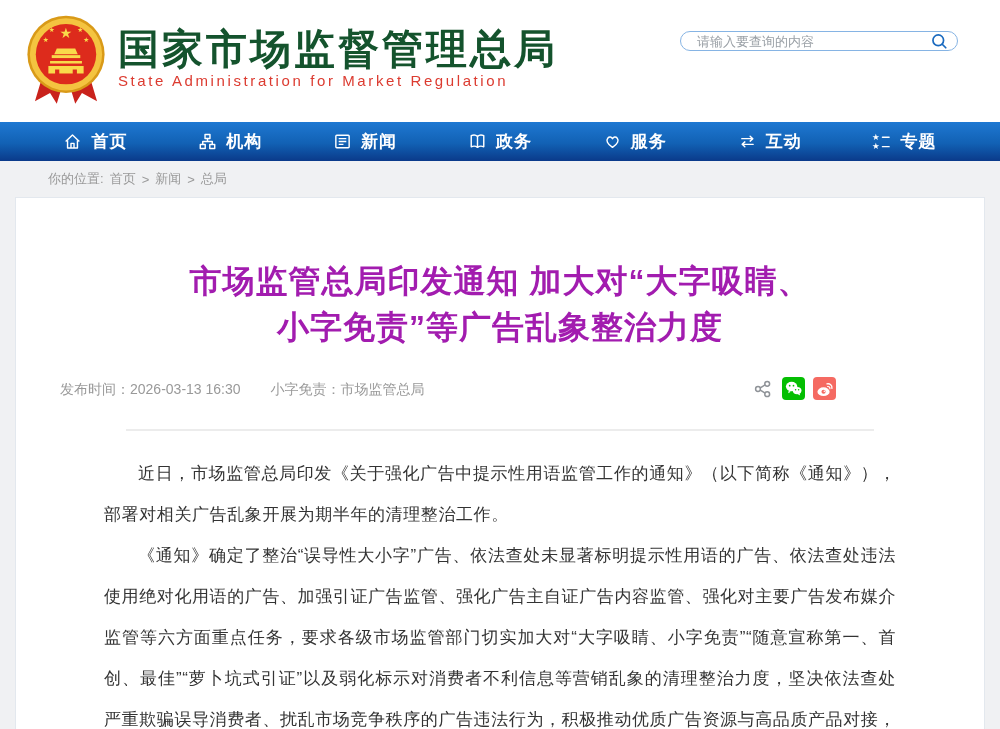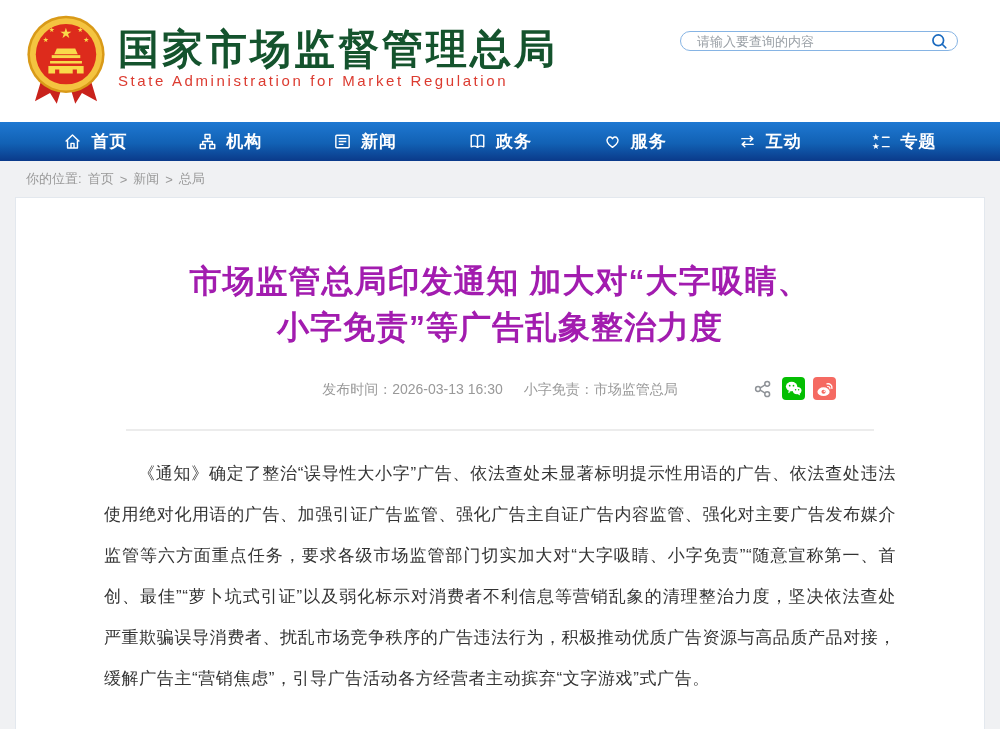--- a/index.html
+++ b/index.html
@@ -45,39 +45,39 @@
   }
   .nav-item {
     display: flex; align-items: center; gap: 9px;
     color: #ffffff; font-size: 17px; font-weight: bold;
     text-decoration: none; letter-spacing: 1px; cursor: pointer;
   }
   .nav-item svg { display: block; }
   
   .breadcrumb {
     height: 36px; display: flex; align-items: center;
-    padding: 0 26px; color: #999; font-size: 13px; gap: 6px;
+    padding: 0 48px; color: #999; font-size: 13px; gap: 6px;
   }
   .crumb { color: #999; cursor: pointer; text-decoration: none; }
   .crumb-sep { color: #999; }
   
   .article-card {
     margin: 0 15px; background: #ffffff;
     border: 1px solid #e3e8ee;
     min-height: 533px;
     padding: 60px 0 40px 0;
   }
   .article-title {
     text-align: center; color: #a21caf; font-size: 32px; font-weight: 600;
     line-height: 46px; letter-spacing: 1px;
   }
   .article-meta {
     position: relative; margin-top: 27px; height: 26px;
-    display: flex; align-items: center; justify-content: center;
-    color: #999; font-size: 14px; gap: 21px;
+    display: flex; align-items: center; 
+    color: #999; font-size: 14px; gap: 30px; padding-left: 44px;
   }
   .share-group {
     position: absolute; right: 148px; top: 0;
     display: flex; align-items: center; gap: 8px;
   }
   .share-btn { width: 23px; height: 23px; border-radius: 4px; display: flex; align-items: center; justify-content: center; border: none; cursor: pointer; padding: 0; background: none; }
   .share-btn.wechat { background: #04be02; }
   .share-btn.weibo  { background: #f56a62; }
   .meta-divider {
     height: 2px; background: #ececec; margin: 26px 110px 0 110px;
@@ -227,15 +227,16 @@
           <path d="M12.6 5.2 C15.6 4.4 18.3 6.6 17.8 9.8" stroke="#fff" stroke-width="1.4" fill="none" stroke-linecap="round"></path>
           <path d="M13.2 7.9 C14.7 7.6 16 8.7 15.7 10.3" stroke="#fff" stroke-width="1.2" fill="none" stroke-linecap="round"></path>
         </svg>
       </button>
     </div>
   </div>
 
   <div class="meta-divider"></div>
 
   <div class="article-body">
+    <p>近日，市场监管总局印发《关于强化广告中提示性用语监管工作的通知》（以下简称《通知》），部署对相关广告乱象开展为期半年的清理整治工作。</p>
     <p>《通知》确定了整治“误导性大小字”广告、依法查处未显著标明提示性用语的广告、依法查处违法使用绝对化用语的广告、加强引证广告监管、强化广告主自证广告内容监管、强化对主要广告发布媒介监管等六方面重点任务，要求各级市场监管部门切实加大对“大字吸睛、小字免责”“随意宣称第一、首创、最佳”“萝卜坑式引证”以及弱化标示对消费者不利信息等营销乱象的清理整治力度，坚决依法查处严重欺骗误导消费者、扰乱市场竞争秩序的广告违法行为，积极推动优质广告资源与高品质产品对接，缓解广告主“营销焦虑”，引导广告活动各方经营者主动摈弃“文字游戏”式广告。</p>
   </div>
 </main>
 
 </body></html>

